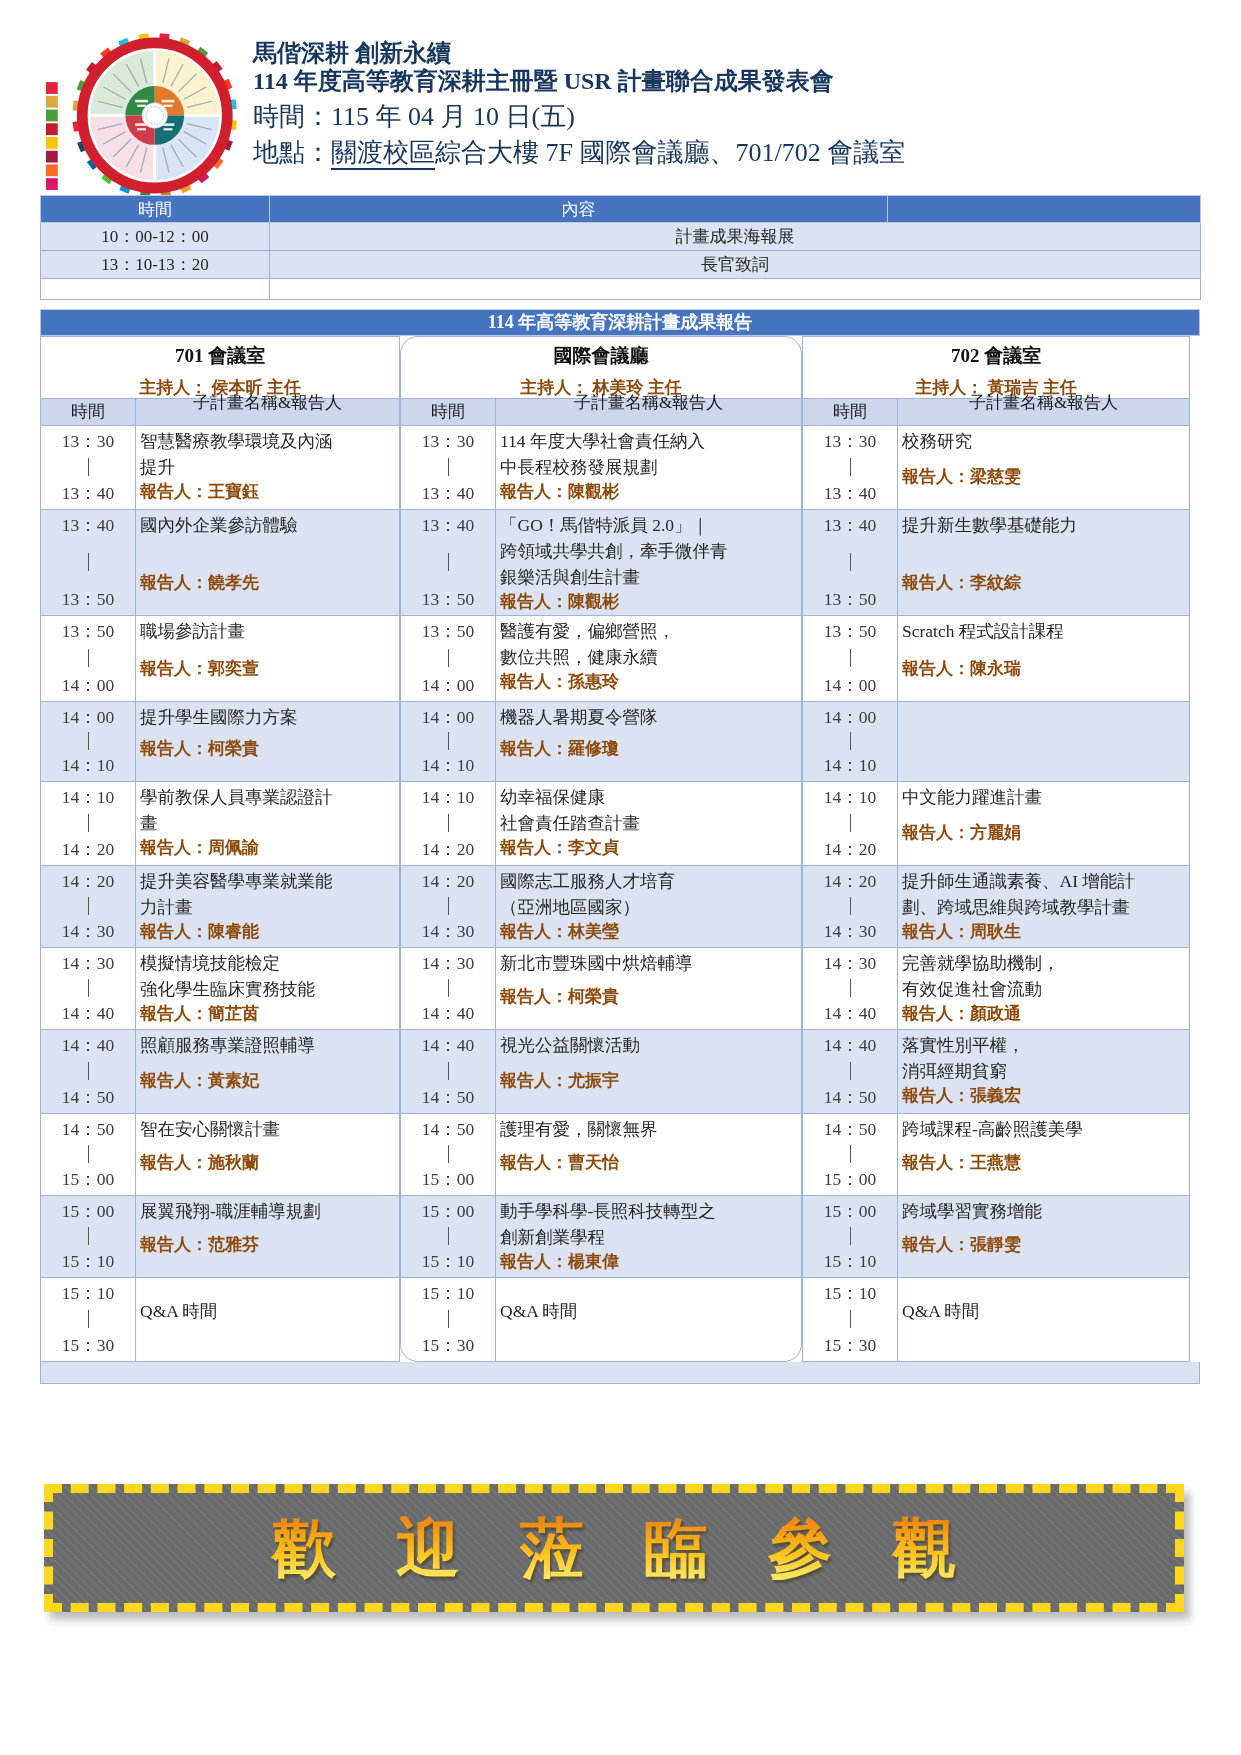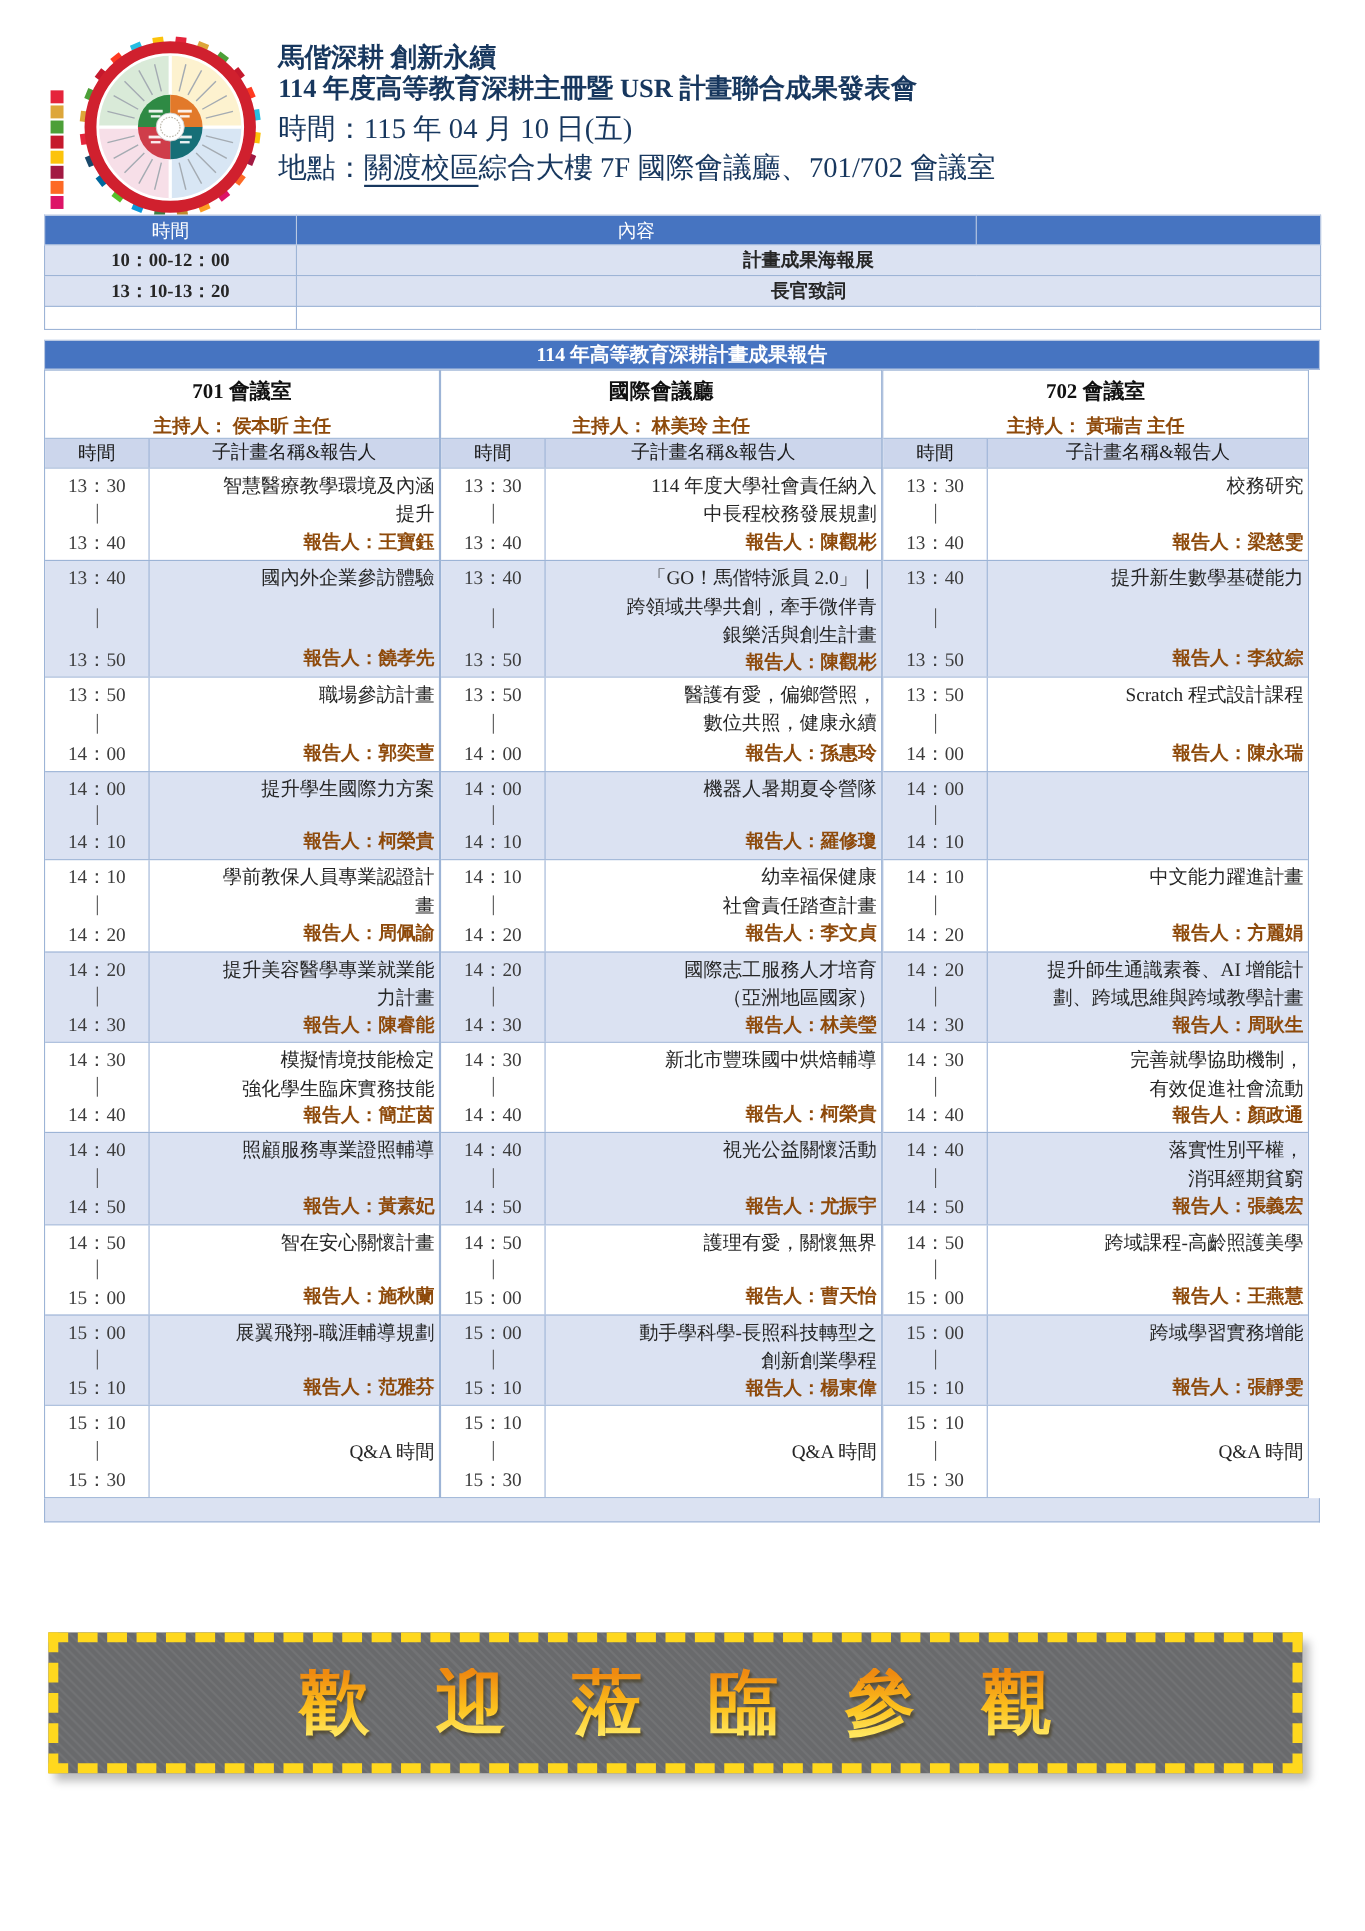--- a/index.html
+++ b/index.html
@@ -23,44 +23,44 @@
   .t1{font-weight:bold;font-size:24px;line-height:1.18;}
   .t2{font-size:26px;line-height:1.2;margin-top:5px;}
   .u{border-bottom:2px solid var(--navy);padding-bottom:1px;}
 
   .content{margin:0 41px 0 40px;width:1160px;}
 
   
   .ovtable{width:100%;border-collapse:collapse;table-layout:fixed;}
   .ovtable th,.ovtable td{border:1px solid var(--bd);text-align:center;font-size:17px;padding:0;}
   .ovtable thead th{background:var(--blue);color:#fff;font-weight:normal;height:27px;border-color:#b9c8e2;}
-  .ovtable tbody td{height:28px;font-weight:bold;}
+  .ovtable tbody td{height:28px;}
   .ovtable tr.lt td{background:var(--rowblue);}
   .ovtable tr.emptyrow td{height:21px;background:#fff;}
 
   
   .sectionbar{margin-top:9px;height:27px;background:var(--blue);border:1px solid #b9c8e2;color:#fff;
     font-weight:bold;font-size:18px;text-align:center;line-height:25px;}
 
   
   .groups{display:flex;gap:0;margin-top:0;}
   .group{border:1px solid var(--bd);background:#fff;}
-  .g0{width:360px;}.g1{width:402px;}.g2{width:388px;}
+  .g0{width:360px;}.g1{width:402px;border-radius:18px;}.g2{width:388px;}
   .room-header{height:62px;border-bottom:1px solid var(--bd);text-align:center;padding-top:6px;}
   .room{font-size:19px;font-weight:bold;color:#111;}
   .host{font-size:17px;font-weight:bold;color:var(--brown);margin-top:7px;}
   .rrow{display:flex;}
   .rrow.alt{background:var(--rowblue);}
   .rrow + .rrow{border-top:1px solid var(--bd);}
   .subhdr{background:var(--subblue);height:26px;border-top:none;}
   .subhdr .subcell{justify-content:center;align-items:center;font-size:17px;color:#1a1a1a;line-height:24px;}
   .timecol{width:95px;flex:none;border-right:1px solid var(--bd);display:flex;flex-direction:column;
     align-items:center;justify-content:space-between;padding:3px 0 4px 0;font-size:17.5px;color:#3c3c3c;}
   .contentcol{flex:1;display:flex;flex-direction:column;justify-content:space-between;
-    text-align:right;padding:2px 4px 4px 4px;}
+    text-align:left;padding:2px 4px 20px 4px;}
   .qa .contentcol{justify-content:center;font-family:Liberation Serif, serif;}
   .tbar{display:block;width:0;height:18px;border-left:1.5px solid #555;}
   .titleblock{font-size:17.5px;line-height:26px;color:var(--ink);}
   .presenter{color:var(--brown);font-weight:bold;font-size:17px;line-height:24px;}
   .bottomstrip{height:22px;background:var(--rowblue);border:1px solid var(--bd);border-top:none;}
 
   
   .banner{margin:100px 0 0 4px;width:1140px;height:128px;background:#696a6c;
     background-image:repeating-linear-gradient(45deg,rgba(255,255,255,.06) 0 2px,transparent 2px 6px);
     border:9px dashed #ffd81e;display:flex;align-items:center;justify-content:center;

